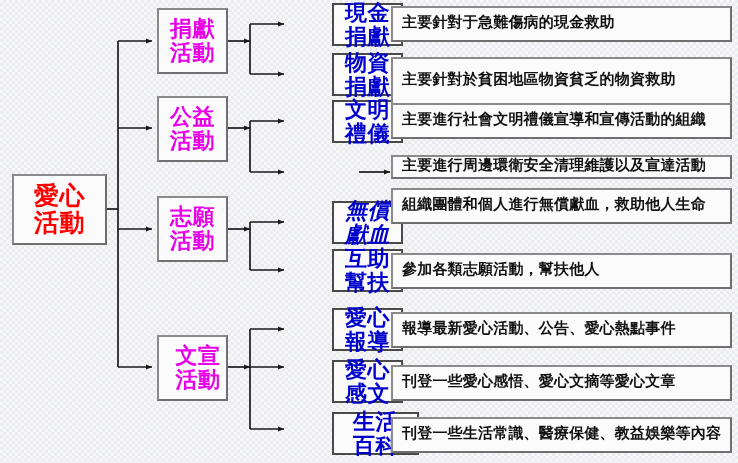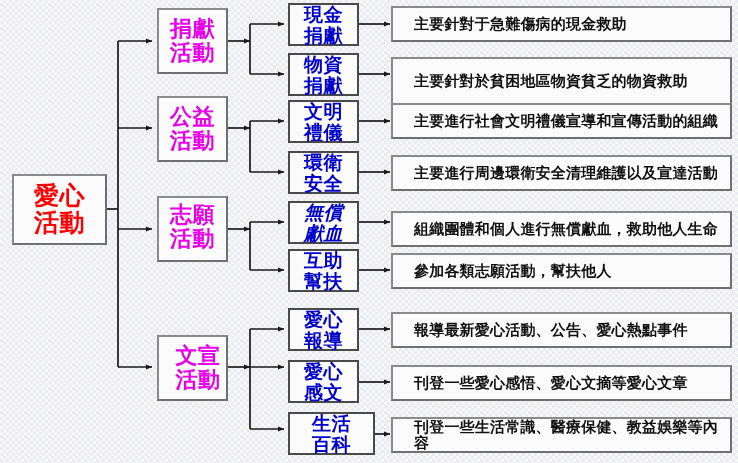--- a/index.html
+++ b/index.html
@@ -58,35 +58,37 @@
     border-right-color: #6f6f6f;
     border-bottom-color: #6f6f6f;
     color: #e800e8;
     font-size: 22px;
     font-weight: bold;
   }
   
   .n-l3 {
     border: 2px solid #4a4a4a;
     color: #0000cc;
-    font-size: 19px;
-    font-weight: bold;
+    font-size: 22px;
+    font-weight: bold;
+    margin-left: 44px;
   }
   
   .n-desc {
     border: 2px solid #8a8a8a;
     border-right-color: #6f6f6f;
     border-bottom-color: #6f6f6f;
     color: #111111;
     font-size: 15px;
     font-weight: bold;
     justify-content: flex-start;
     text-align: left;
-    padding-left: 21px;
+    padding-left: 9px;
     letter-spacing: 0.2px;
+    font-family: Liberation Mono, monospace;
   }
   .nl { display: block; }
 </style>
 </head>
 <body>
 
 <div id="diagram">
 
   <svg id="wires" viewBox="0 0 738 463">
     <defs>
@@ -152,21 +154,21 @@
     </span>
   </div>
 
   <div class="node n-l2" style="left:157px; top:96px; width:71px; height:66px;">
     <span>
       <span class="nl">公益</span>
       <span class="nl">活動</span>
     </span>
   </div>
 
-  <div class="node n-l2" style="left:157px; top:196px; width:71px; height:66px;font-family:Liberation Mono, monospace;">
+  <div class="node n-l2" style="left:157px; top:196px; width:71px; height:66px;">
     <span>
       <span class="nl">志願</span>
       <span class="nl">活動</span>
     </span>
   </div>
 
   <div class="node n-l2" style="left:157px; top:335px; width:71px; height:66px;padding-left:11px;">
     <span>
       <span class="nl">文宣</span>
       <span class="nl">活動</span>
@@ -187,26 +189,20 @@
     </span>
   </div>
 
   <div class="node n-l3" style="left:288px; top:100px; width:71px; height:43px;justify-content:center;">
     <span>
       <span class="nl">文明</span>
       <span class="nl">禮儀</span>
     </span>
   </div>
 
-  <div class="node n-l3" style="left:288px; top:151px; width:71px; height:43px;">
-    <span>
-      <span class="nl">環衛</span>
-      <span class="nl">安全</span>
-    </span>
-  </div>
 
   <div class="node n-l3" style="left:288px; top:201px; width:71px; height:43px;font-style:italic;">
     <span>
       <span class="nl">無償</span>
       <span class="nl">獻血</span>
     </span>
   </div>
 
   <div class="node n-l3" style="left:288px; top:249px; width:71px; height:43px;">
     <span>
@@ -241,25 +237,25 @@
   </div>
 
   <div class="node n-desc" style="left:391px; top:57px; width:341px; height:48px;">
     <span>主要針對於貧困地區物資貧乏的物資救助</span>
   </div>
 
   <div class="node n-desc" style="left:391px; top:103px; width:341px; height:36px;">
     <span>主要進行社會文明禮儀宣導和宣傳活動的組織</span>
   </div>
 
-  <div class="node n-desc" style="left:391px; top:155px; width:341px; height:36px;">
+  <div class="node n-desc" style="left:391px; top:155px; width:341px; height:24px;">
     <span>主要進行周邊環衛安全清理維護以及宣達活動</span>
   </div>
 
-  <div class="node n-desc" style="left:391px; top:211px; width:341px; height:36px;">
+  <div class="node n-desc" style="left:391px; top:188px; width:341px; height:36px;">
     <span>組織團體和個人進行無償獻血，救助他人生命</span>
   </div>
 
   <div class="node n-desc" style="left:391px; top:253px; width:341px; height:36px;">
     <span>參加各類志願活動，幫扶他人</span>
   </div>
 
   <div class="node n-desc" style="left:391px; top:312px; width:341px; height:36px;">
     <span>報導最新愛心活動、公告、愛心熱點事件</span>
   </div>

